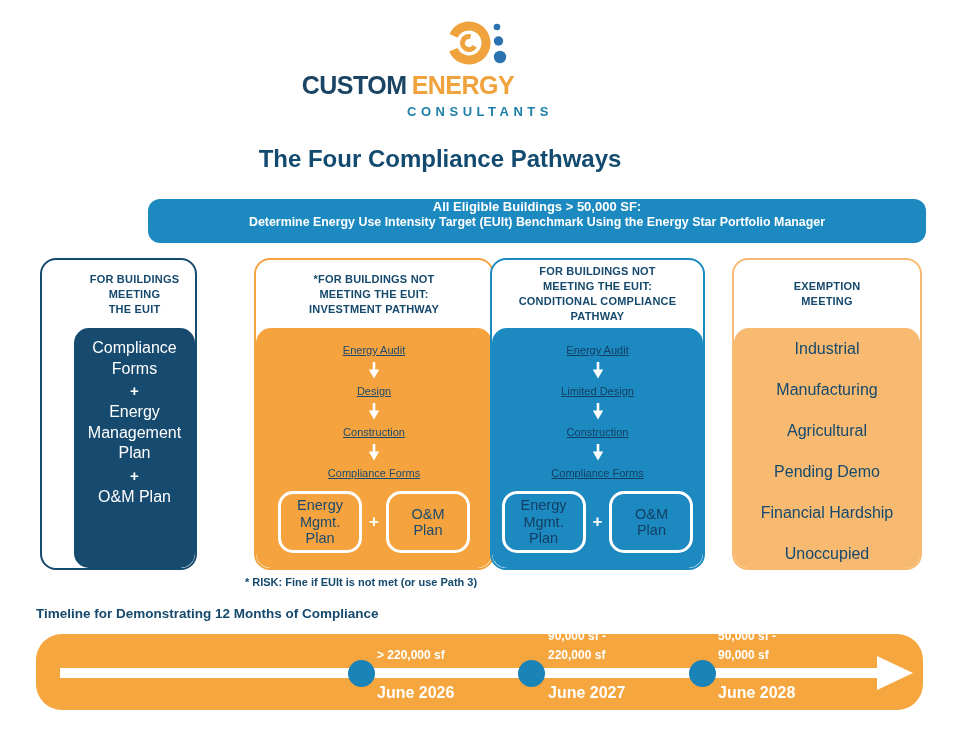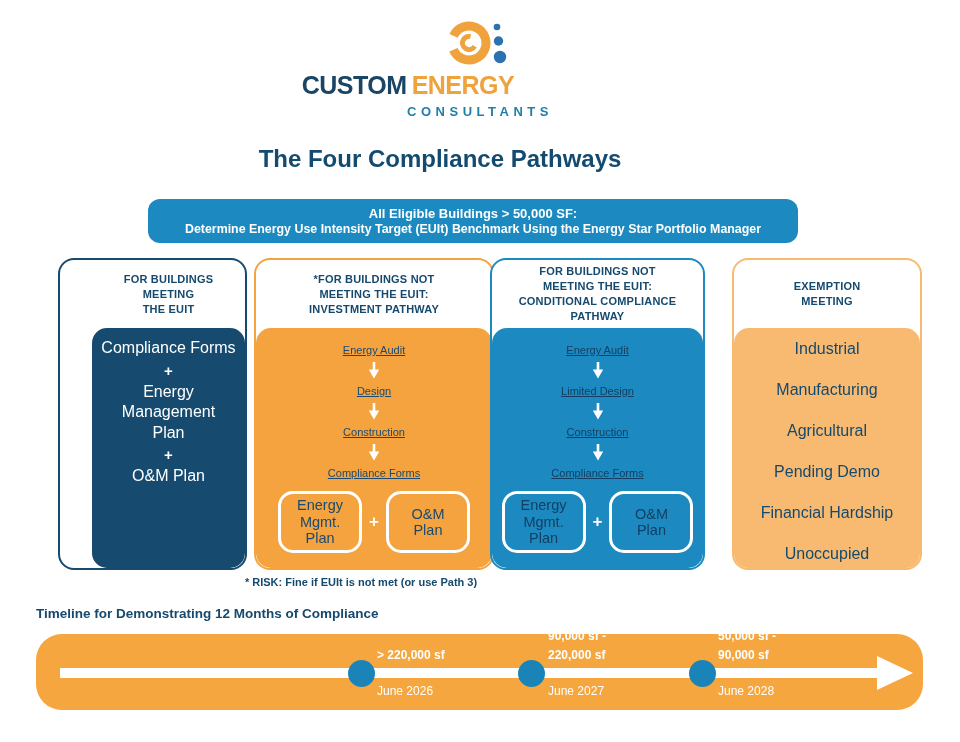--- a/index.html
+++ b/index.html
@@ -11,23 +11,23 @@
   .logo-icon{position:absolute;left:444px;top:16px;}
   .wordmark{position:absolute;left:0;top:71px;width:816px;text-align:center;
     font-size:25px;font-weight:bold;letter-spacing:-0.5px;}
   .wordmark .w1{color:#1a4565;}
   .wordmark .w2{color:#f0a23c;margin-left:5px;}
   .tagline{position:absolute;left:0;top:104px;width:960px;text-align:center;
     font-size:13px;font-weight:bold;letter-spacing:4.5px;color:#1f7fa9;}
   
   .main-title{position:absolute;left:0;top:145px;width:880px;text-align:center;
     font-size:24px;font-weight:bold;color:#134a70;}
-  .banner{position:absolute;left:148px;top:199px;width:650px;height:44px;
+  .banner{position:absolute;left:148px;top:199px;width:778px;height:44px;
     border-radius:12px;background:#1c8ac0;color:#ffffff;text-align:center;
-    display:flex;flex-direction:column;justify-content:center;gap:1px;}
+    display:flex;flex-direction:column;gap:1px;}
   .banner .b1{font-size:13px;font-weight:bold;}
   .banner .b2{font-size:12.4px;font-weight:bold;}
   
   .col{position:absolute;top:258px;height:312px;border-radius:16px;border:2px solid;
     background:#ffffff;box-sizing:border-box;display:flex;flex-direction:column;overflow:hidden;}
   .col-header{height:68px;flex:0 0 68px;display:flex;align-items:center;justify-content:center;
     text-align:center;font-weight:bold;font-size:11px;line-height:15px;color:#15496d;
     white-space:pre-line;letter-spacing:0.2px;}
   .col-body{flex:1;border-radius:15px;display:flex;flex-direction:column;align-items:center;box-sizing:border-box;}
   .col-navy{border-color:#174a6f;}
@@ -53,21 +53,21 @@
   
   .tl-title{position:absolute;left:36px;top:606px;font-size:13.5px;font-weight:bold;color:#15496d;}
   .tl-bar{position:absolute;left:36px;top:634px;width:887px;height:76px;border-radius:26px;
     background:#f5a63f;}
   .tl-line{position:absolute;left:24px;top:34px;width:820px;height:10px;background:#ffffff;}
   .tl-arrowhead{position:absolute;left:841px;top:22px;width:0;height:0;
     border-left:36px solid #ffffff;border-top:17px solid transparent;border-bottom:17px solid transparent;}
   .tl-dot{position:absolute;top:26px;width:27px;height:27px;border-radius:50%;background:#1a83b8;}
   .tl-size{position:absolute;bottom:45px;font-size:12px;line-height:19px;font-weight:bold;
     color:#ffffff;white-space:pre-line;}
-  .tl-date{position:absolute;top:50px;font-size:12px;font-weight:normal;color:#ffffff;}
+  .tl-date{position:absolute;top:50px;font-size:16px;font-weight:bold;color:#ffffff;}
   .d1{left:312px;} .d2{left:482px;} .d3{left:653px;}
   .s1{left:341px;} .s2{left:512px;} .s3{left:682px;}
 </style>
 </head>
 <body>
 
 <svg class="logo-icon" width="72" height="52" viewBox="0 0 72 52">
   <g fill="none" stroke="#f0a23c">
     <circle cx="25" cy="27" r="17" stroke-width="9" stroke-dasharray="92 15" transform="rotate(205 25 27)"></circle>
     <circle cx="25" cy="27" r="6.5" stroke-width="5" stroke-dasharray="28 13" transform="rotate(30 25 27)"></circle>
@@ -82,21 +82,21 @@
   <span class="w1">CUSTOM</span><span class="w2">ENERGY</span>
 </div>
 <div class="tagline">CONSULTANTS</div>
 
 <div class="main-title">The Four Compliance Pathways</div>
 <div class="banner">
   <div class="b1">All Eligible Buildings &gt; 50,000 SF:</div>
   <div class="b2">Determine Energy Use Intensity Target (EUIt) Benchmark Using the Energy Star Portfolio Manager</div>
 </div>
 
-<div class="col col-navy" style="left:58px;width:189px;padding-left:32px;">
+<div class="col col-navy" style="left:40px;width:157px;padding-left:32px;">
   <div class="col-header">FOR BUILDINGS
 MEETING
 THE EUIT</div>
   <div class="col-body">
     <div class="item">Compliance Forms</div>
     <div class="plus-sep">+</div>
     <div class="item">Energy
 Management
 Plan</div>
     <div class="plus-sep">+</div>

